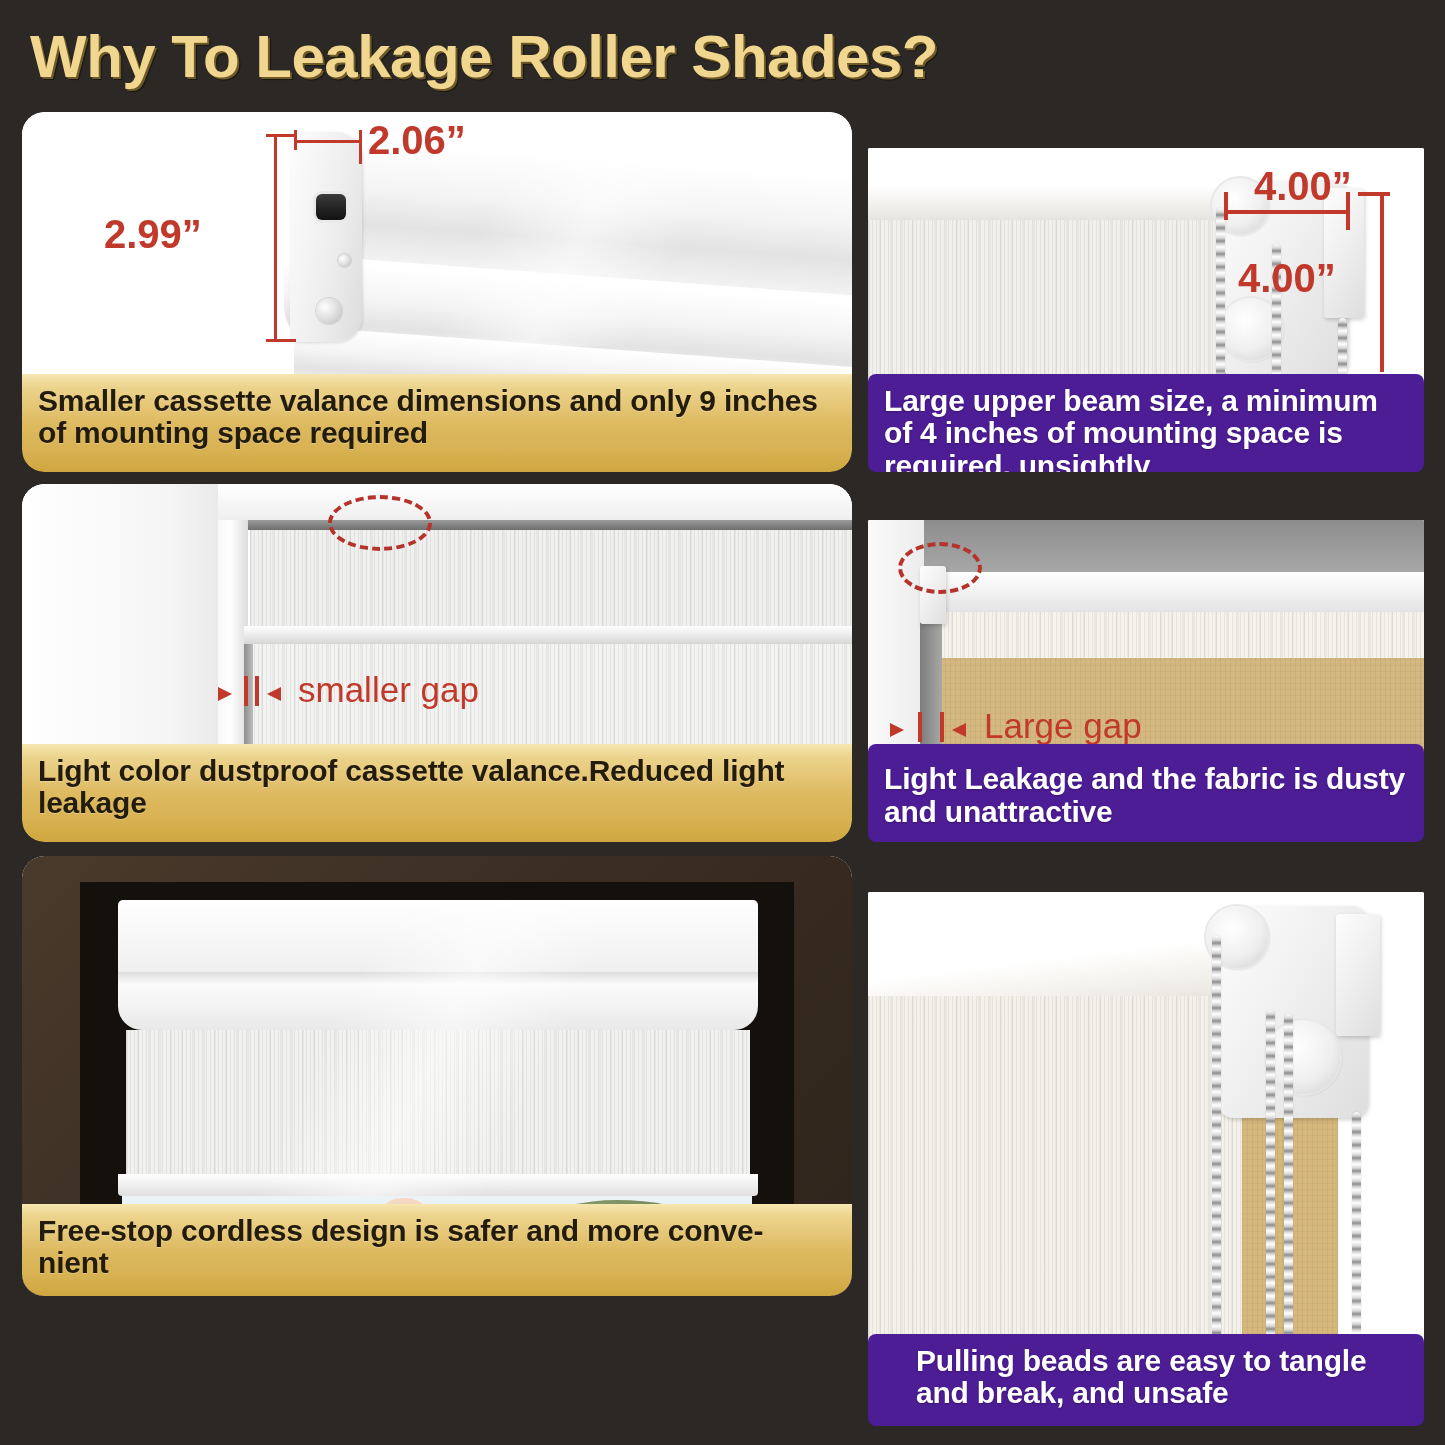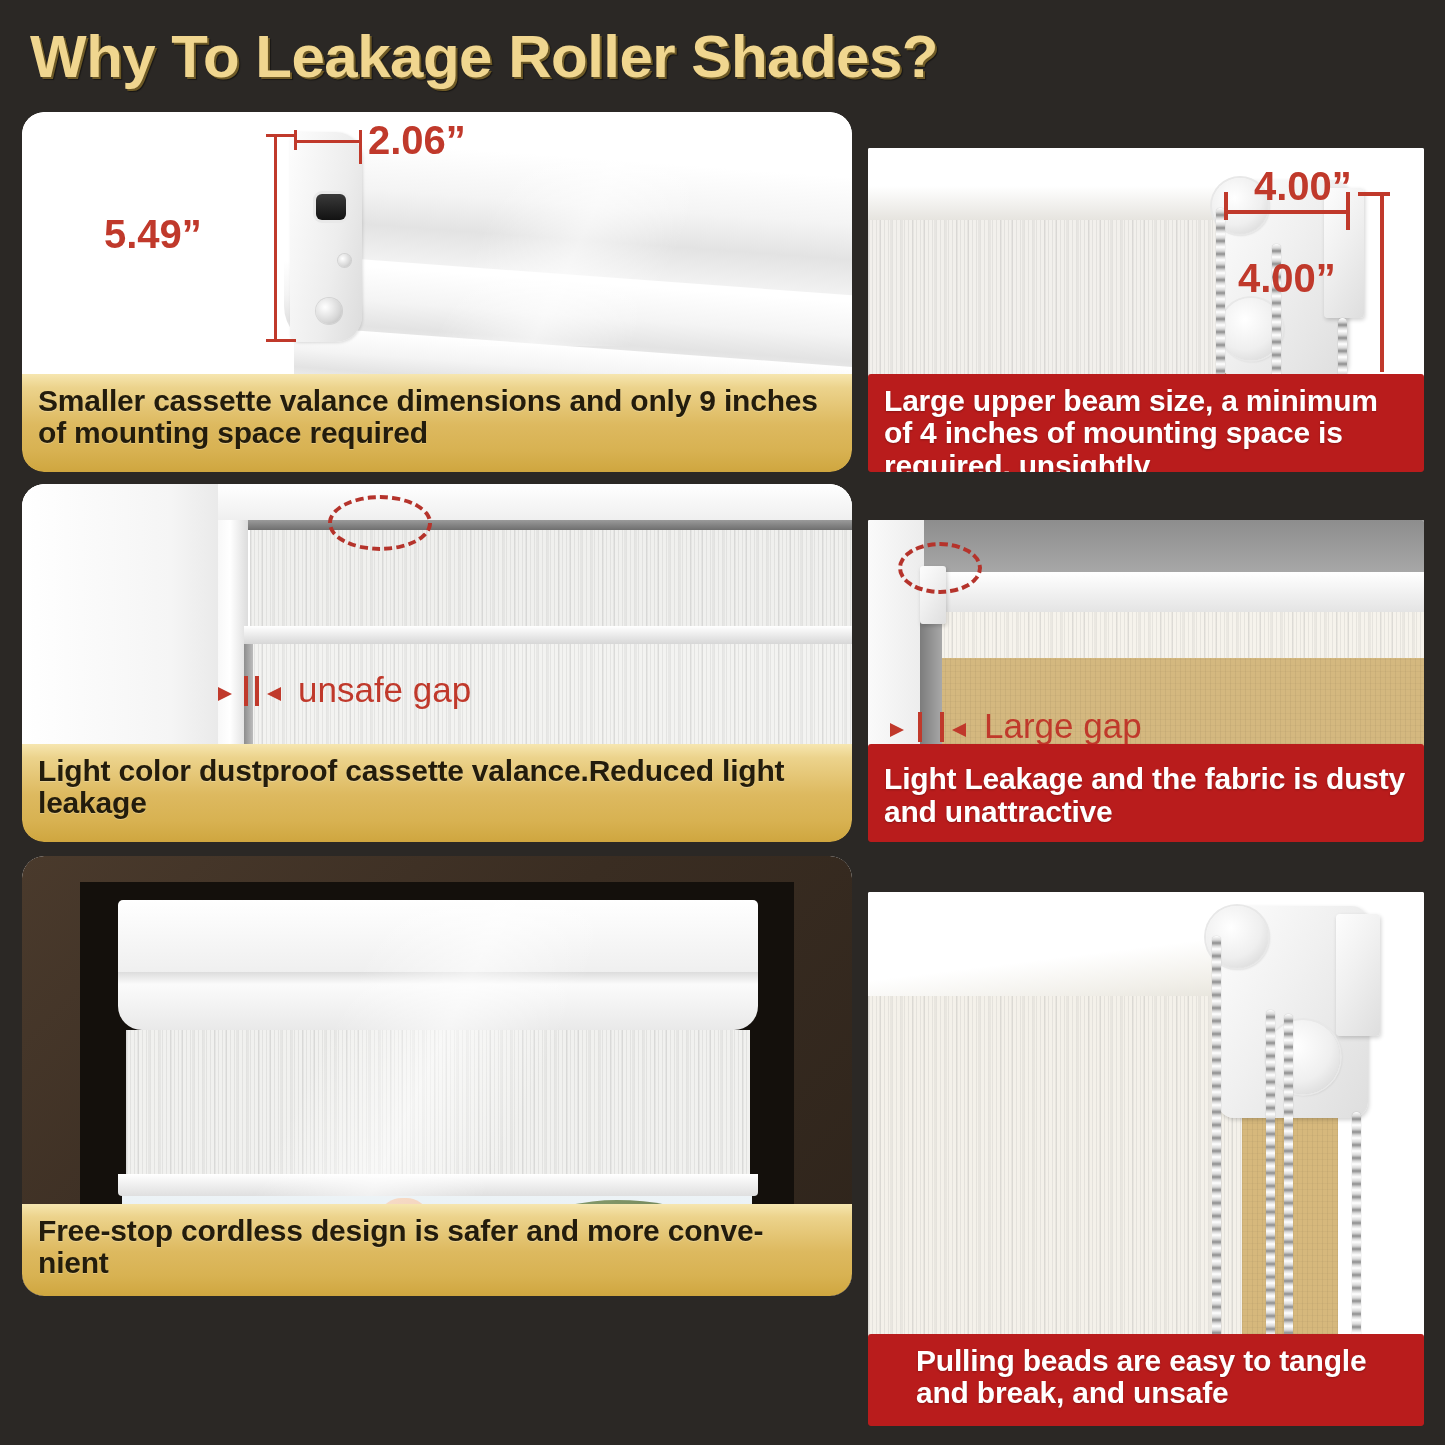--- a/index.html
+++ b/index.html
@@ -63,23 +63,23 @@
   }
   .caption.gold {
     background: linear-gradient(180deg,
         #f6e6b0 0%, #ecd38c 14%, #ddb95f 52%, #d8b252 78%, #cfa63f 100%);
     color: #231c0c;
     border-radius: 0 0 22px 22px;
     font-size: 30px;
     text-shadow: 0 1px 0 rgba(255,255,255,.25);
   }
   .caption.grey {
-    background: #b91c1c;
+    background: #4c1d95;
     color: #ffffff;
-    border-radius: 3px;
+    border-radius: 8px;
     font-size: 30px;
     text-shadow: 0 1px 2px rgba(0,0,0,.25);
   }
   .caption span { display: block; width: 100%; white-space: pre-line; }
 
   
 
   .white-bg { position:absolute; inset:0; background:#fff; }
 
   
@@ -227,21 +227,21 @@
       <div class="screw" style="left:294px; top:186px; width:26px; height:26px;"></div>
 
       <div class="dimline" style="left:272px; top:28px; width:68px; height:3px;"></div>
       <div class="dimline" style="left:272px; top:18px; width:3px; height:20px;"></div>
       <div class="dimline" style="left:337px; top:18px; width:3px; height:34px;"></div>
       <div class="dimtext" style="left:346px; top:6px; font-size:40px;">2.06”</div>
 
       <div class="dimline" style="left:252px; top:22px; width:3px; height:208px;"></div>
       <div class="dimline" style="left:244px; top:22px; width:30px; height:3px;"></div>
       <div class="dimline" style="left:244px; top:227px; width:30px; height:3px;"></div>
-      <div class="dimtext" style="left:82px; top:100px; font-size:40px;">5.49”</div>
+      <div class="dimtext" style="left:82px; top:100px; font-size:40px;">2.99”</div>
     </div>
     <div class="caption gold" style="height:98px;">
       <span>Smaller cassette valance dimensions and only 9 inches of mounting space required</span>
     </div>
   </div>
 
   <div class="panel right" style="left:868px; top:112px; width:556px; height:360px;">
     <div class="photo" style="height:262px;">
       <div class="white-bg"></div>
 
@@ -298,21 +298,21 @@
 
       <div style="position:absolute; left:222px; top:160px; width:9px; height:100px;
                   background:linear-gradient(90deg,#8d8d8d,#bcbcbc);"></div>
 
       <div class="ellipse" style="left:306px; top:11px; width:104px; height:56px;"></div>
 
       <div class="arrow-r" style="left:196px; top:203px;"></div>
       <div class="dimline" style="left:222px; top:192px; width:4px; height:30px;"></div>
       <div class="dimline" style="left:233px; top:192px; width:4px; height:30px;"></div>
       <div class="arrow-l" style="left:245px; top:203px;"></div>
-      <div class="redlabel" style="left:276px; top:186px; font-size:35px;">unsafe gap</div>
+      <div class="redlabel" style="left:276px; top:186px; font-size:35px;">smaller gap</div>
     </div>
     <div class="caption gold" style="height:98px;">
       <span>Light color dustproof cassette valance.Reduced light leakage</span>
     </div>
   </div>
 
   <div class="panel right" style="left:868px; top:484px; width:556px; height:358px;">
     <div class="photo" style="height:260px;">
       <div class="white-bg"></div>
 

